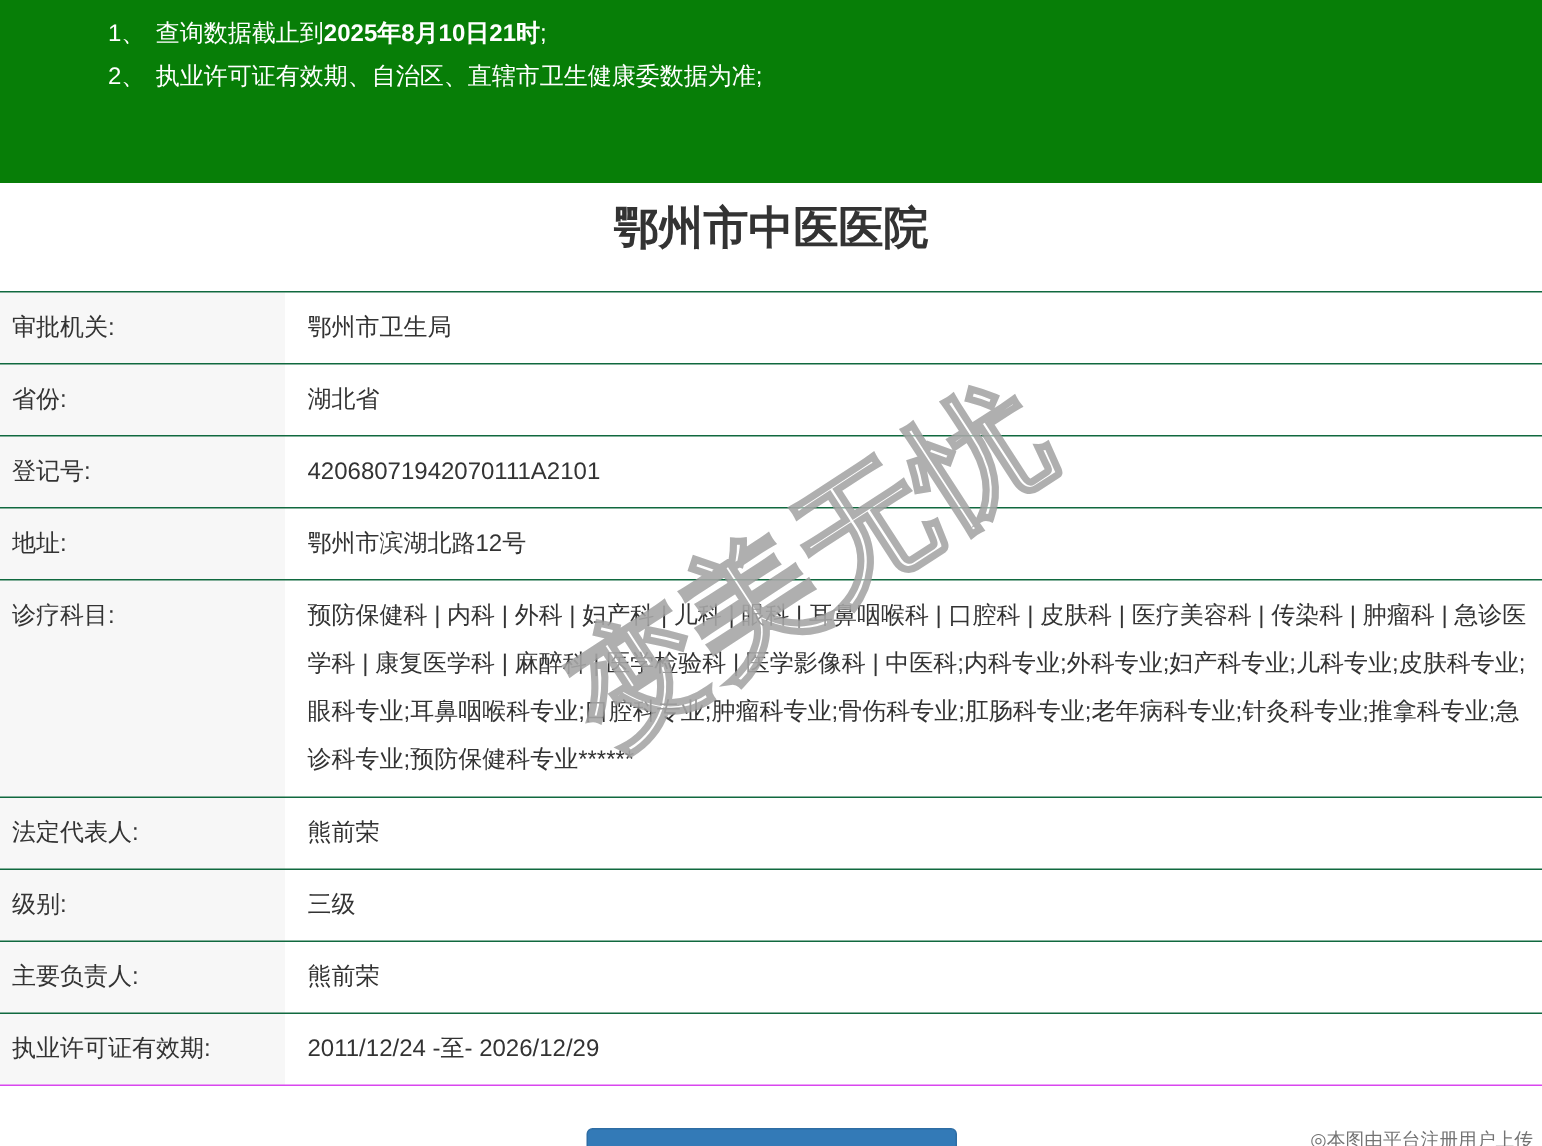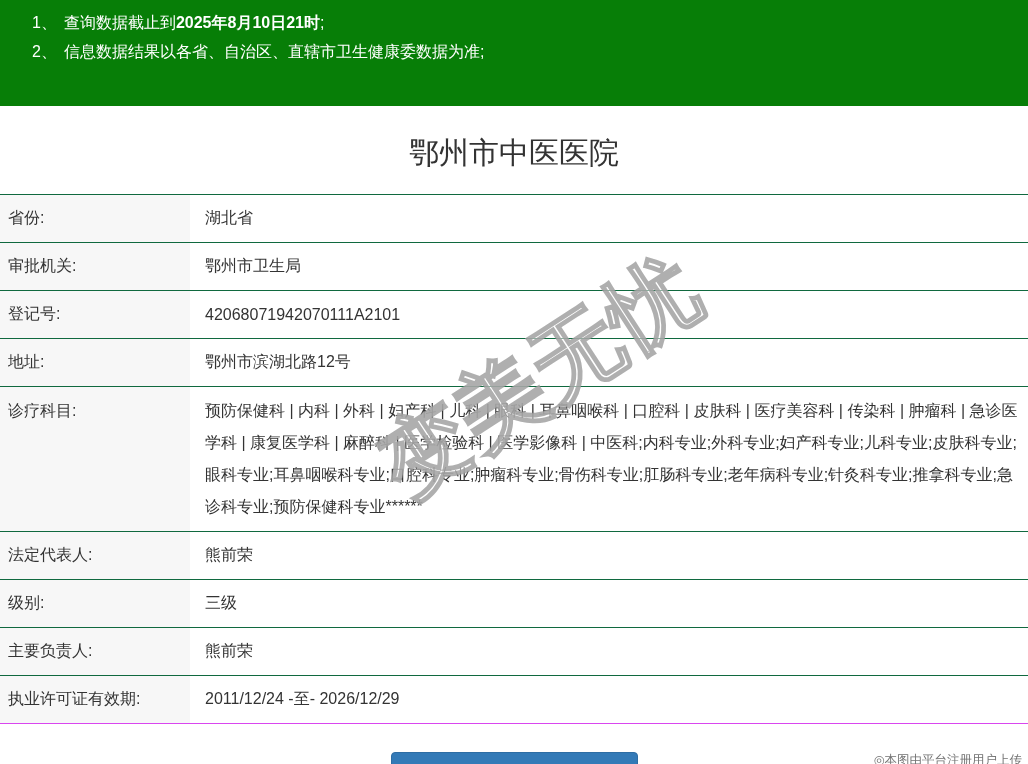--- a/index.html
+++ b/index.html
@@ -11,41 +11,41 @@
     width: 1028px;
     height: 764px;
     position: relative;
     overflow: hidden;
     font-family: "Liberation Sans", "DejaVu Sans", sans-serif;
     color: #333333;
   }
   
   .notice-bar {
     width: 100%;
-    height: 106px;
+    height: 122px;
     background: #077e07;
     box-sizing: border-box;
-    padding: 8px 0 0 32px;
+    padding: 8px 0 0 72px;
     color: #ffffff;
   }
   .notice-line {
     font-size: 16px;
     line-height: 29px;
     white-space: nowrap;
   }
   .notice-line .num { margin-right: 7px; }
   .notice-line .b { font-weight: bold; }
   
   h1.page-title {
     margin: 0;
-    padding: 26px 0 20px 0;
+    padding: 10px 0 20px 0;
     text-align: center;
     font-size: 30px;
     line-height: 42px;
-    font-weight: 400;
+    font-weight: 700;
     color: #333333;
   }
   
   table.info-table {
     width: 100%;
     border-collapse: collapse;
     table-layout: fixed;
     font-size: 16px;
     color: #333333;
   }
@@ -126,35 +126,35 @@
   }
 </style>
 </head>
 <body>
 
 <div class="notice-bar">
   <div class="notice-line">
     <span class="num">1、</span><span>查询数据截止到</span><span class="b">2025年8月10日21时</span><span>;</span>
   </div>
   <div class="notice-line">
-    <span class="num">2、</span><span>信息数据结果以各省、自治区、直辖市卫生健康委数据为准;</span><span class="b"></span><span></span>
+    <span class="num">2、</span><span>执业许可证有效期、自治区、直辖市卫生健康委数据为准;</span><span class="b"></span><span></span>
   </div>
 </div>
 
 <h1 class="page-title">鄂州市中医医院</h1>
 
 <table class="info-table">
   <tbody>
     <tr>
+      <td class="cell-label">审批机关:</td>
+      <td class="cell-value">鄂州市卫生局</td>
+    </tr>
+    <tr>
       <td class="cell-label">省份:</td>
       <td class="cell-value">湖北省</td>
-    </tr>
-    <tr>
-      <td class="cell-label">审批机关:</td>
-      <td class="cell-value">鄂州市卫生局</td>
     </tr>
     <tr>
       <td class="cell-label">登记号:</td>
       <td class="cell-value">42068071942070111A2101</td>
     </tr>
     <tr>
       <td class="cell-label">地址:</td>
       <td class="cell-value">鄂州市滨湖北路12号</td>
     </tr>
     <tr class="multiline">

